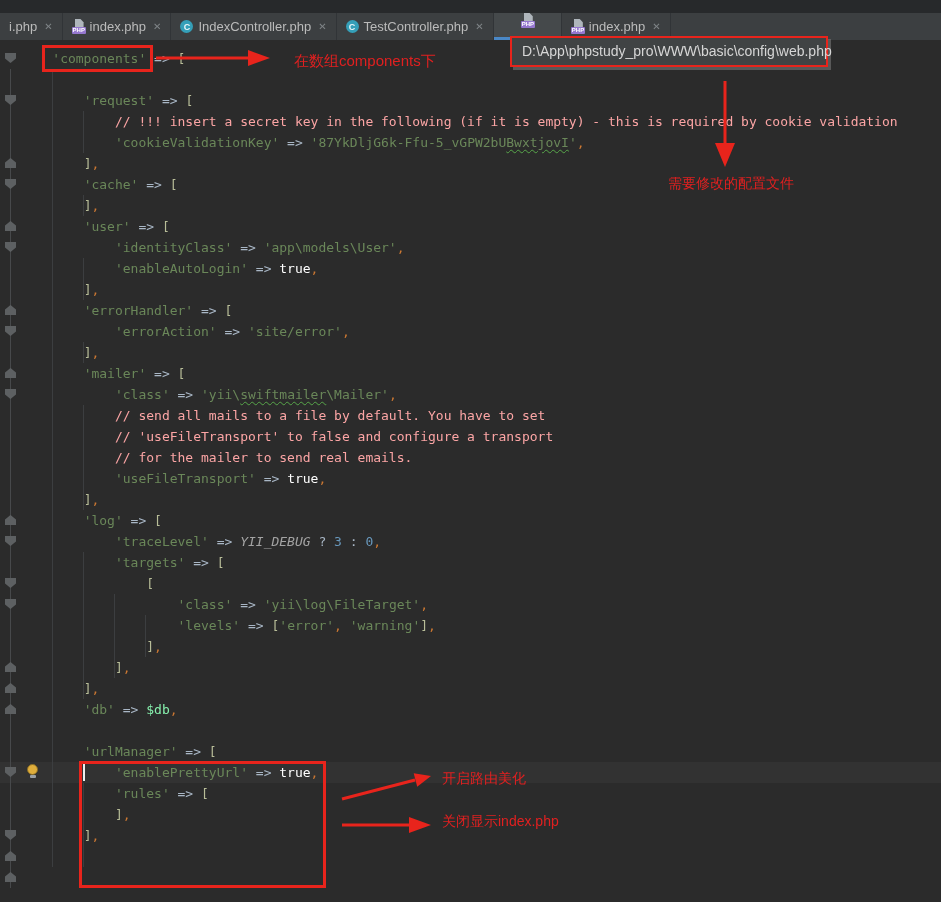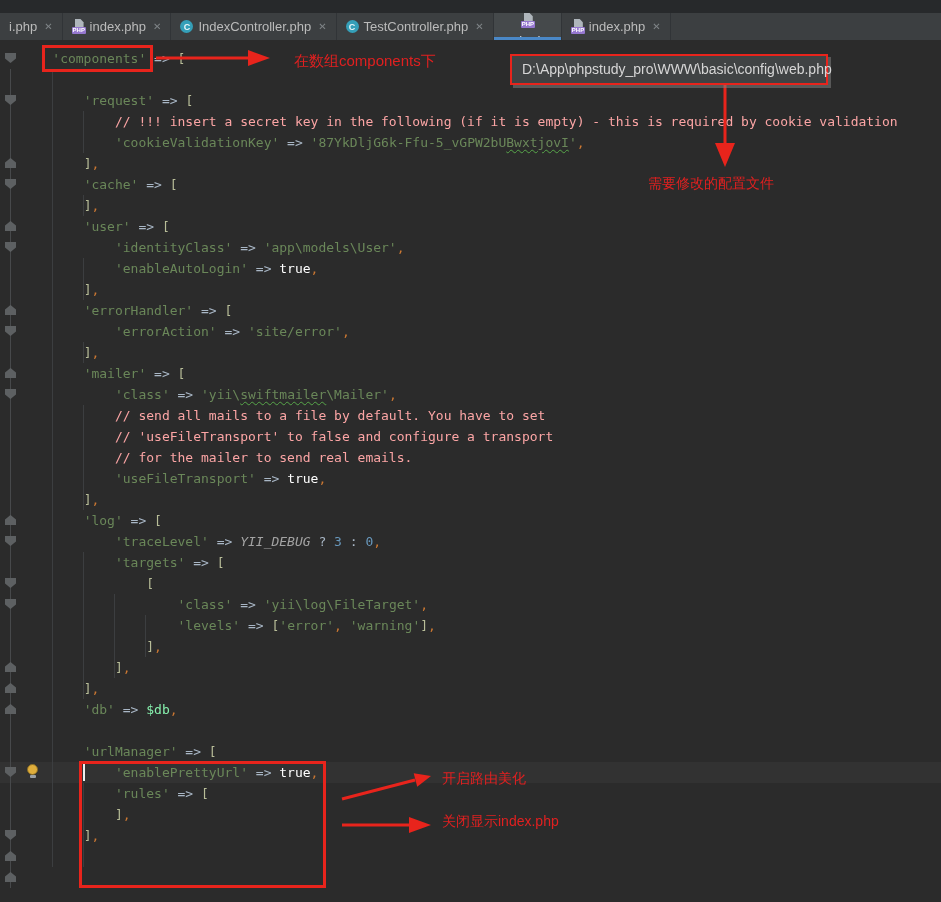--- a/index.html
+++ b/index.html
@@ -48,26 +48,26 @@
   .caret { position:absolute; width:2px; height:17px; background:#eeeeee; z-index:6; }
   .bulb { position:absolute; width:12px; height:15px; z-index:4; }
   .bulb .glass { width:11px; height:11px; border-radius:50%; background:#dfae3c; border:1px solid #8a6d25; }
   .bulb .base { width:6px; height:3px; background:#9aa0a6; margin:0 auto; border-radius:1px; }
 
   
   .ann { position:absolute; z-index:40; pointer-events:none; }
   .redbox { border:3px solid #e8241c; }
   .box-components { left:42px; top:45px; width:111px; height:27px; }
   .box-url { left:79px; top:761px; width:247px; height:127px; }
-  .tooltip-path { left:510px; top:54px; width:318px; height:31px; background:#404344; border:2px solid #e8241c;
+  .tooltip-path { left:510px; top:36px; width:318px; height:31px; background:#404344; border:2px solid #e8241c;
                   box-shadow:3px 3px 0 rgba(125,125,125,.55); color:#d6d6d6; font-size:14px; line-height:27px;
                   padding-left:10px; white-space:nowrap; z-index:60; }
   .rednote { color:#e02020; font-size:14px; white-space:nowrap; z-index:50; }
   .note-components { left:294px; top:52px; font-size:15px; }
-  .note-config { left:648px; top:175px; }
+  .note-config { left:668px; top:175px; }
   .note-pretty { left:442px; top:770px; }
   .note-script { left:442px; top:813px; }
   #arrows { position:absolute; left:0; top:0; z-index:45; pointer-events:none; }
 </style>
 </head>
 <body>
 
 <div class="titlebar"></div>
 <div class="tabbar" id="tabbar">
     <div class="tab">

